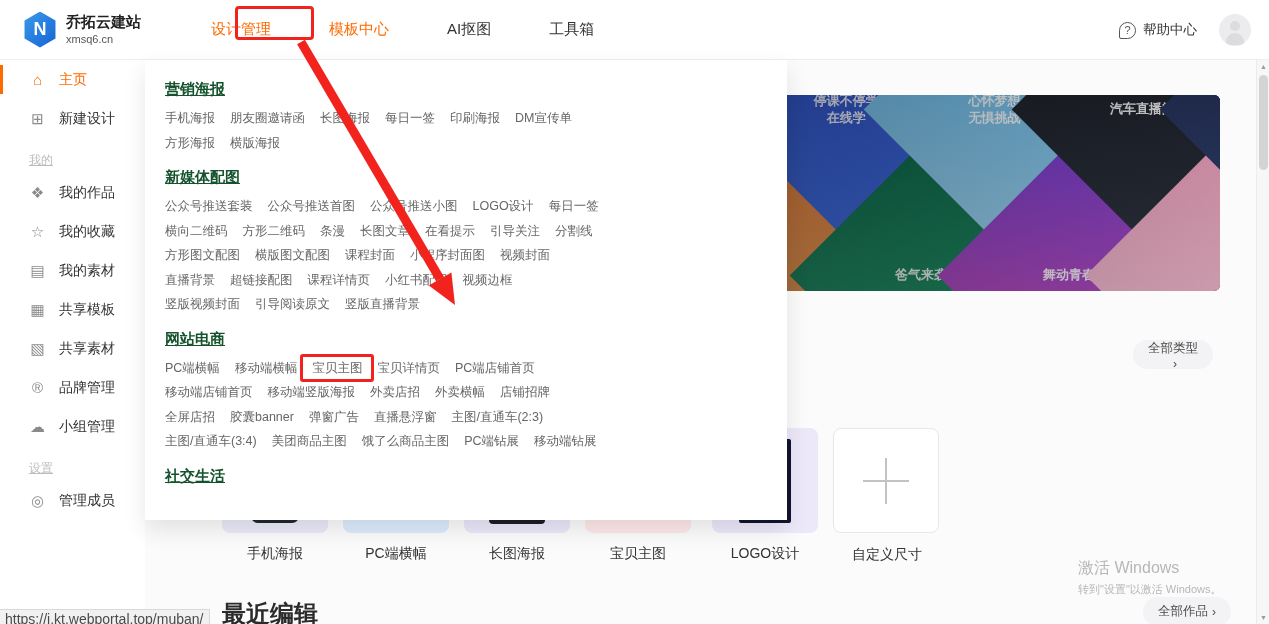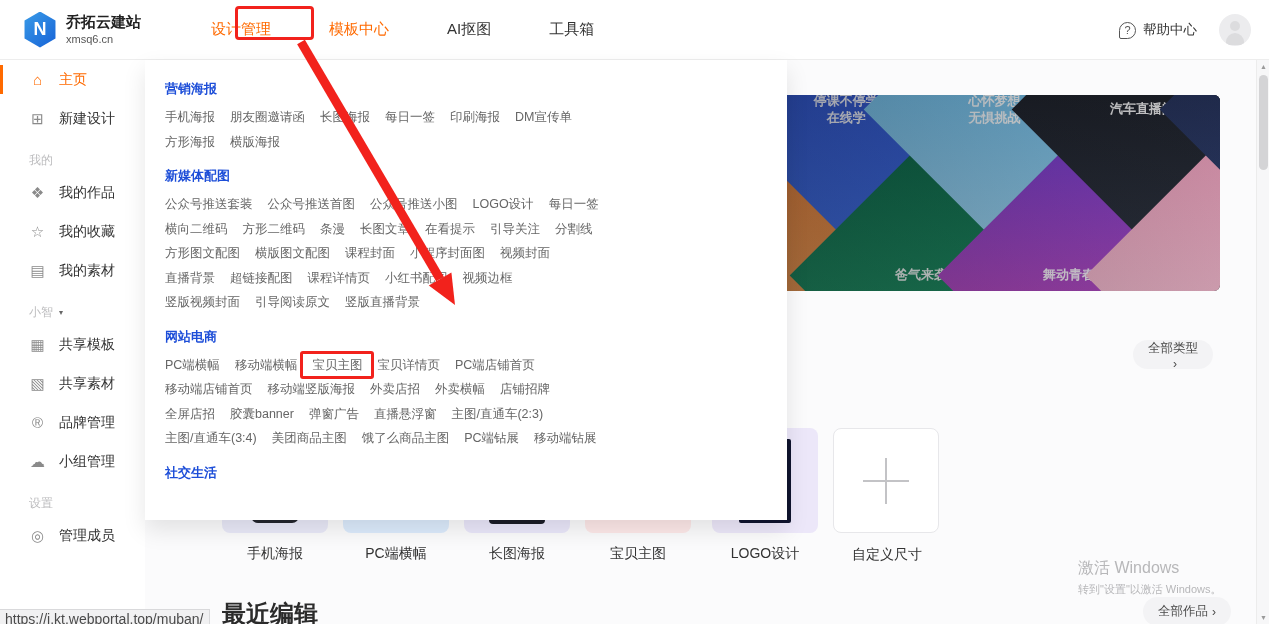--- a/index.html
+++ b/index.html
@@ -28,21 +28,21 @@
   .avatar::before { content:""; position:absolute; left:11px; top:7px; width:10px; height:10px; border-radius:50%; background:#dcdcde; }
   .avatar::after  { content:""; position:absolute; left:7px;  top:19px; width:18px; height:12px; border-radius:9px 9px 0 0; background:#dcdcde; }
 
   
   .sidebar { position:absolute; left:0; top:60px; width:145px; height:564px; background:#fff; z-index:5; }
   .side-item { display:flex; align-items:center; height:39px; padding-left:29px; font-size:14px; color:#333; cursor:pointer; position:relative; }
   .side-item .sicon { width:17px; margin-right:13px; color:#8a8a8a; font-size:15px; text-align:center; }
   .side-item.active { color:#ff6a00; }
   .side-item.active .sicon { color:#ff6a00; }
   .side-item.active::before { content:""; position:absolute; left:0; top:5px; width:3px; height:29px; background:#ff6a00; }
-  .side-section { font-size:12px; color:#bcbcbe; padding:14px 0 4px 29px; display:flex; align-items:center; }
+  .side-section { font-size:12px; color:#bcbcbe; padding:14px 0 4px 29px; display:flex; align-items:center;text-decoration:underline; }
   .side-section .caret { font-size:8px; color:#666; margin-left:6px; }
 
   
   .main { position:absolute; left:145px; top:60px; width:1124px; height:564px; background:#fbfbfc; }
   .banner { position:absolute; left:77px; top:35px; width:998px; height:196px; border-radius:6px;
             background:#181a20; overflow:hidden; }
   .tile { position:absolute; transform:rotate(45deg); display:flex; align-items:center; justify-content:center; }
   .tile span { transform:rotate(-45deg); color:rgba(255,255,255,.92); font-weight:bold; font-size:13px;
                text-align:center; line-height:1.3; white-space:pre-line; }
   .banner-overlay { position:absolute; inset:0; background:linear-gradient(to right,rgba(10,10,14,.55),rgba(10,10,14,.18)); }
@@ -81,21 +81,21 @@
   .megamenu { position:absolute; left:145px; top:60px; width:642px; height:460px; background:#fff;
               box-shadow:0 10px 22px rgba(0,0,0,.10); z-index:20; display:flex; }
   .mm-left { width:180px; background:#fafbfc; height:460px; }
   .mm-group { padding:17px 0 15px 22px; border-bottom:1px solid #f1f1f2; }
   .mm-group.active { background:#fff; border-left:3px solid #ff6a00; padding-left:19px; }
   .mm-group-title { font-size:15px; font-weight:bold; color:#222; }
   .mm-group-items { margin-top:12px; display:flex; gap:15px; font-size:12.5px; color:#8a8a8a; }
   .mm-group-items span { cursor:pointer; }
   .mm-content { flex:1; padding:20px 14px 0 20px; overflow:hidden; }
   .mm-section { margin-bottom:19px; }
-  .mm-sec-title { font-size:13px; font-weight:bold; color:#1d4ed8; margin-bottom:13px; }
+  .mm-sec-title { font-size:15px; font-weight:bold; color:#14532d; margin-bottom:13px;text-decoration:underline; }
   .mm-items { display:flex; flex-wrap:wrap; gap:12px 15px; max-width:436px; }
   .mm-items span { font-size:12.5px; color:#666; line-height:1; cursor:pointer; white-space:nowrap; }
   .mm-items span.hl { border:3px solid #f2221c; border-radius:3px; padding:5px 9px; margin:-8px -12px -8px -12px; }
 
   
   .anno { position:absolute; border:3.5px solid #f2221c; border-radius:4px; z-index:50; pointer-events:none; }
   #anno-box-nav  { left:235px; top:6px;  width:79px; height:34px; }
   #anno-arrow { position:absolute; left:0; top:0; width:1269px; height:624px; z-index:49; pointer-events:none; }
 
   
@@ -231,24 +231,20 @@
         <span class="sicon">❖</span>
         <span>我的作品</span>
       </div>
       <div class="side-item">
         <span class="sicon">☆</span>
         <span>我的收藏</span>
       </div>
       <div class="side-item">
         <span class="sicon">▤</span>
         <span>我的素材</span>
-      </div>
-      <div class="side-section">
-        <span>小智</span>
-        <span class="caret">▾</span>
       </div>
       <div class="side-item">
         <span class="sicon">▦</span>
         <span>共享模板</span>
       </div>
       <div class="side-item">
         <span class="sicon">▧</span>
         <span>共享素材</span>
       </div>
       <div class="side-item">

